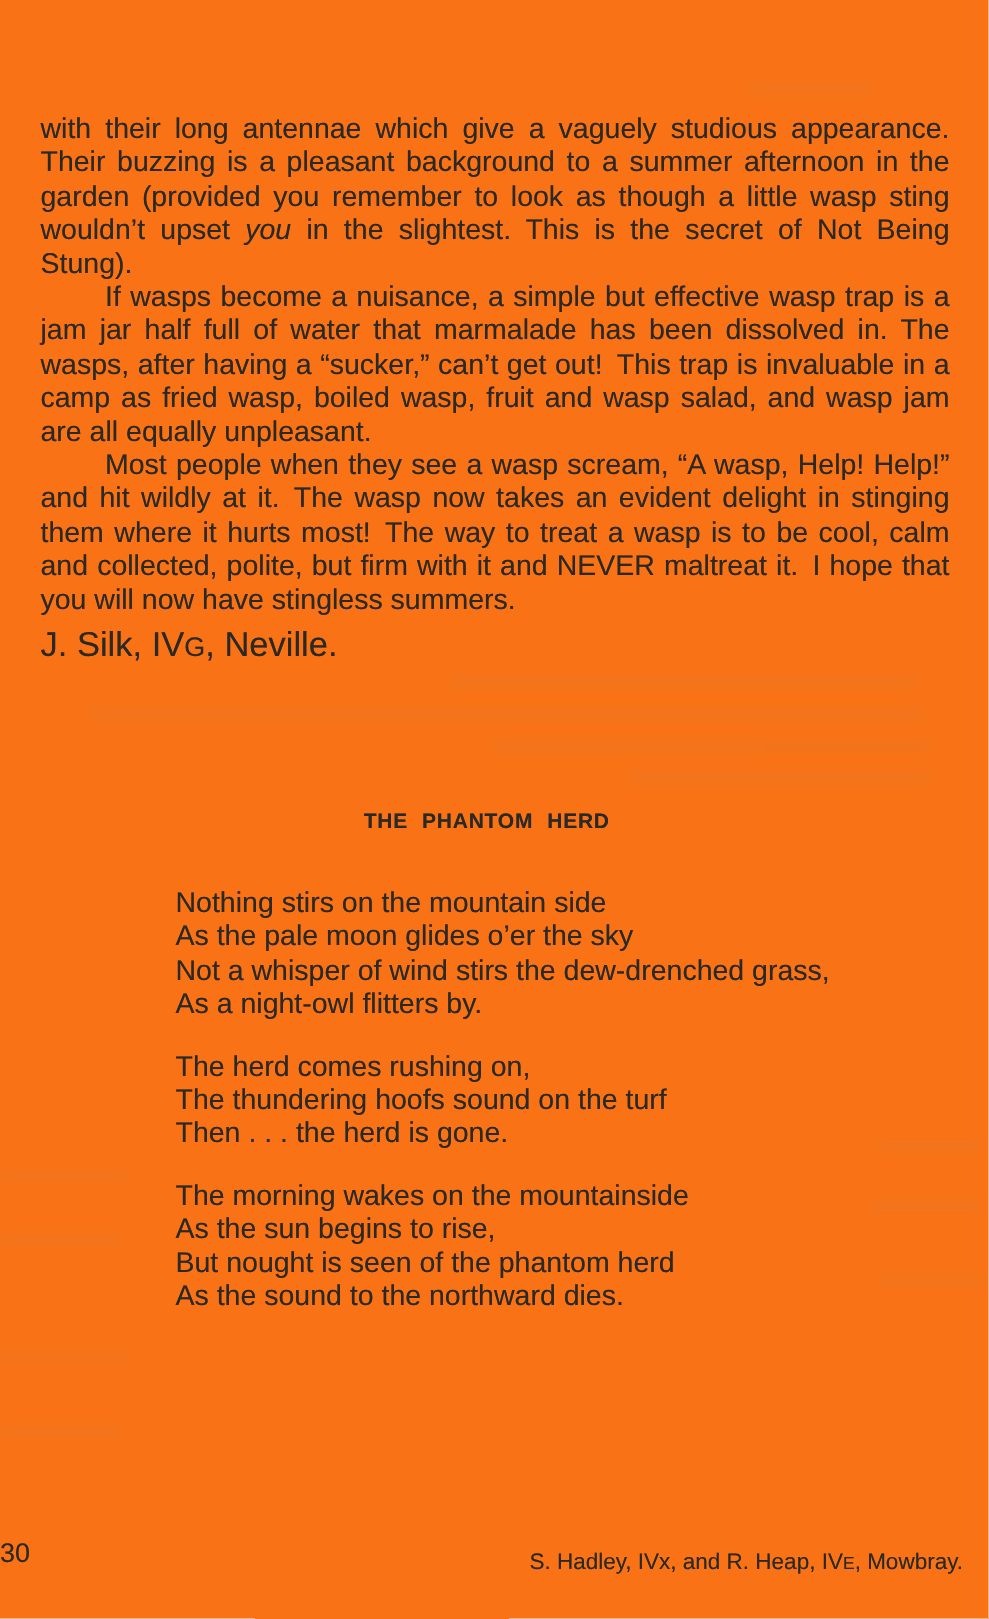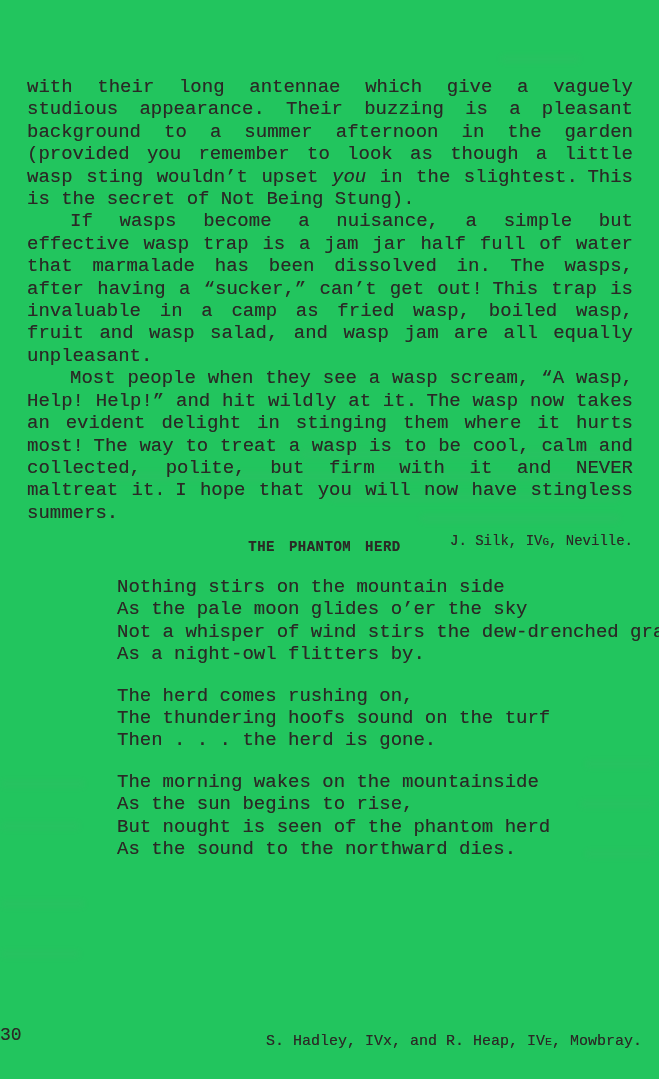--- a/index.html
+++ b/index.html
@@ -4,23 +4,23 @@
 <style>
   html, body {
     margin: 0;
     padding: 0;
     background: #e8e8e6;
   }
   .page {
     position: relative;
     width: 659px;
     height: 1079px;
-    background: #22c55e;
+    background: #f97316;
     overflow: hidden;
-    font-family: Liberation Mono, monospace;
+    font-family: Liberation Sans, sans-serif;
     color: #2b2926;
     text-shadow: 0 0 0.4px rgba(43,41,38,0.55);
   }
   
   .bt {
     position: absolute;
     background: #8a8a8a;
     opacity: 0.05;
     filter: blur(3px);
     border-radius: 2px;
@@ -33,43 +33,42 @@
     width: 606px;
     font-size: 19px;
     line-height: 22.4px;
     text-align: justify;
   }
   .prose p { margin: 0; }
   .prose p.indented { text-indent: 43px; }
   .prose em { font-style: italic; }
   .signature-1 {
     margin-top: 6px;
-    text-align: right;
-    font-size: 14px;
+    font-size: 23px;
   }
   .sc { font-size: 0.78em; }
   .poem-title {
     position: absolute;
     left: 0;
     right: 10px;
     top: 539px;
     text-align: center;
     font-size: 14px;
     font-weight: bold;
     letter-spacing: 0.5px;
     word-spacing: 5px;
   }
   .poem {
     position: absolute;
     left: 117px;
     top: 576px;
     font-size: 19px;
     line-height: 22.4px;
   }
-  .stanza { margin: 0 0 19px 0; }
+  .stanza { margin: 16px 0 19px 0; }
   .poem-line { white-space: pre; }
   .signature-2 {
     position: absolute;
     right: 17px;
     top: 989px;
     font-size: 15px;
     text-align: right;
     margin-top: 44px;
   }
   .page-number {

